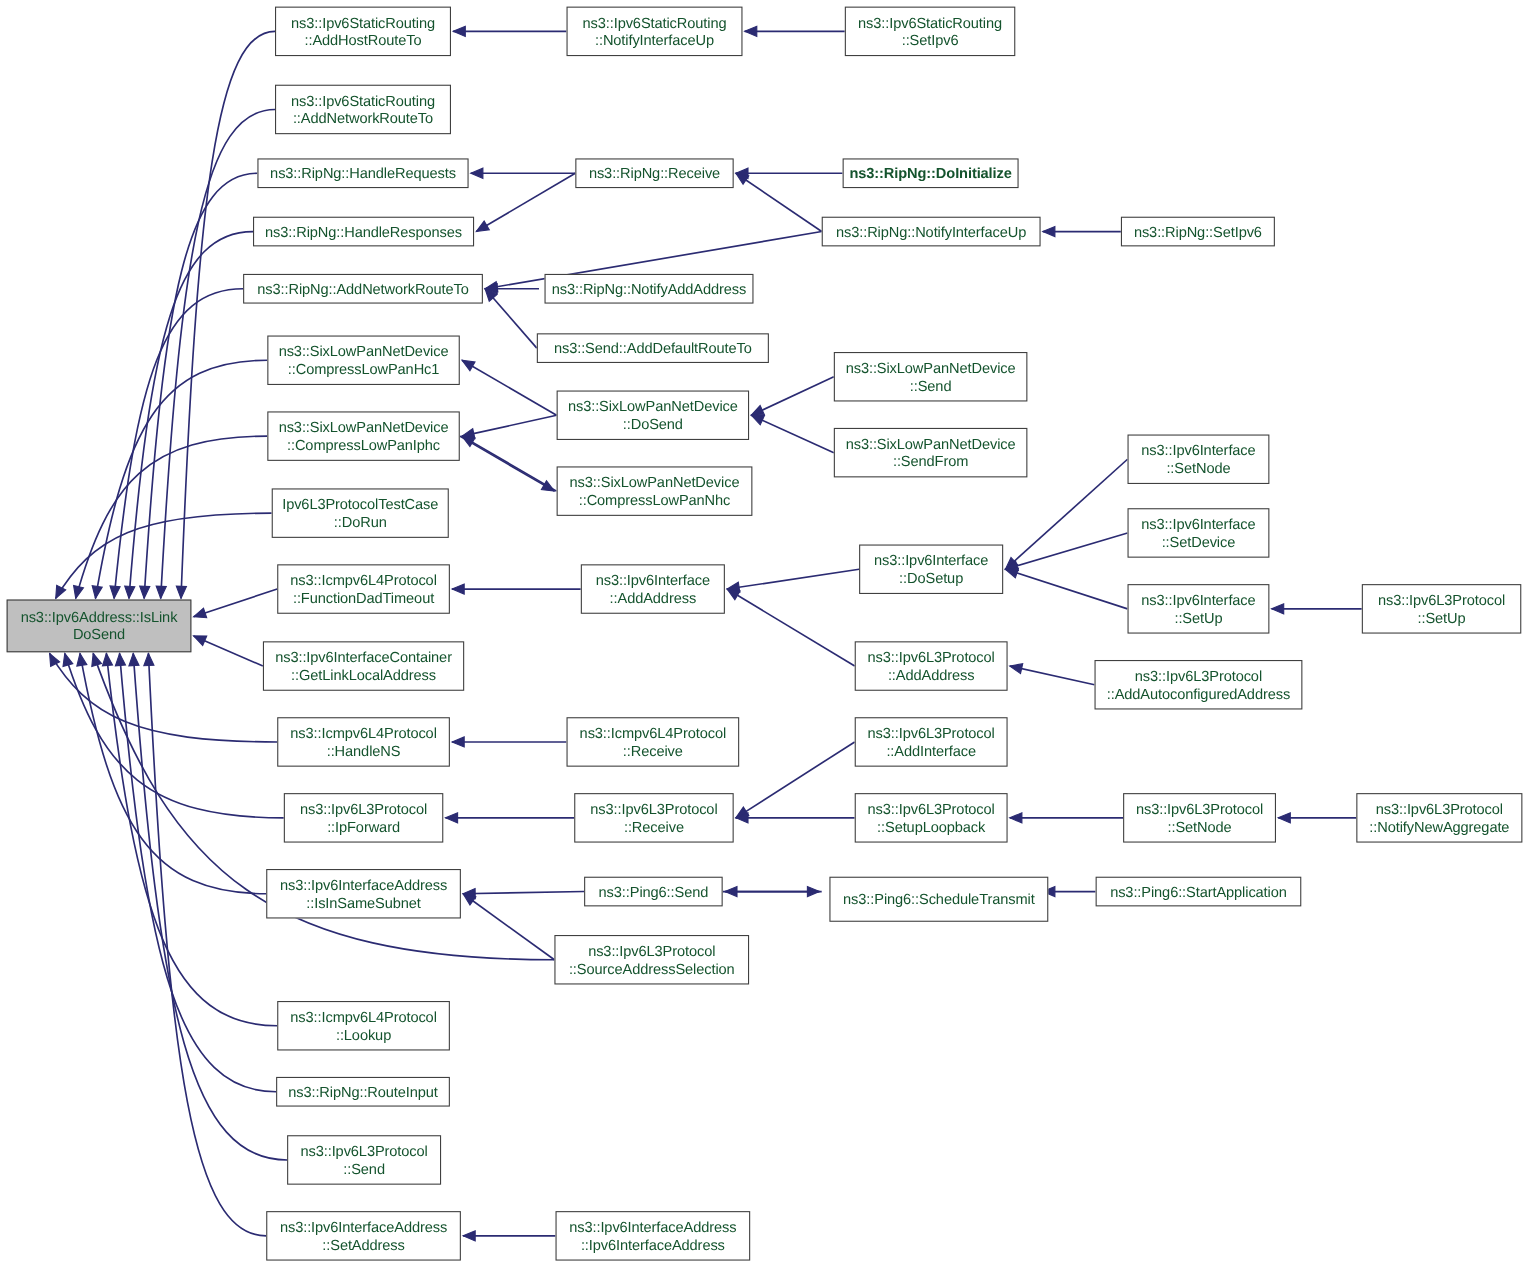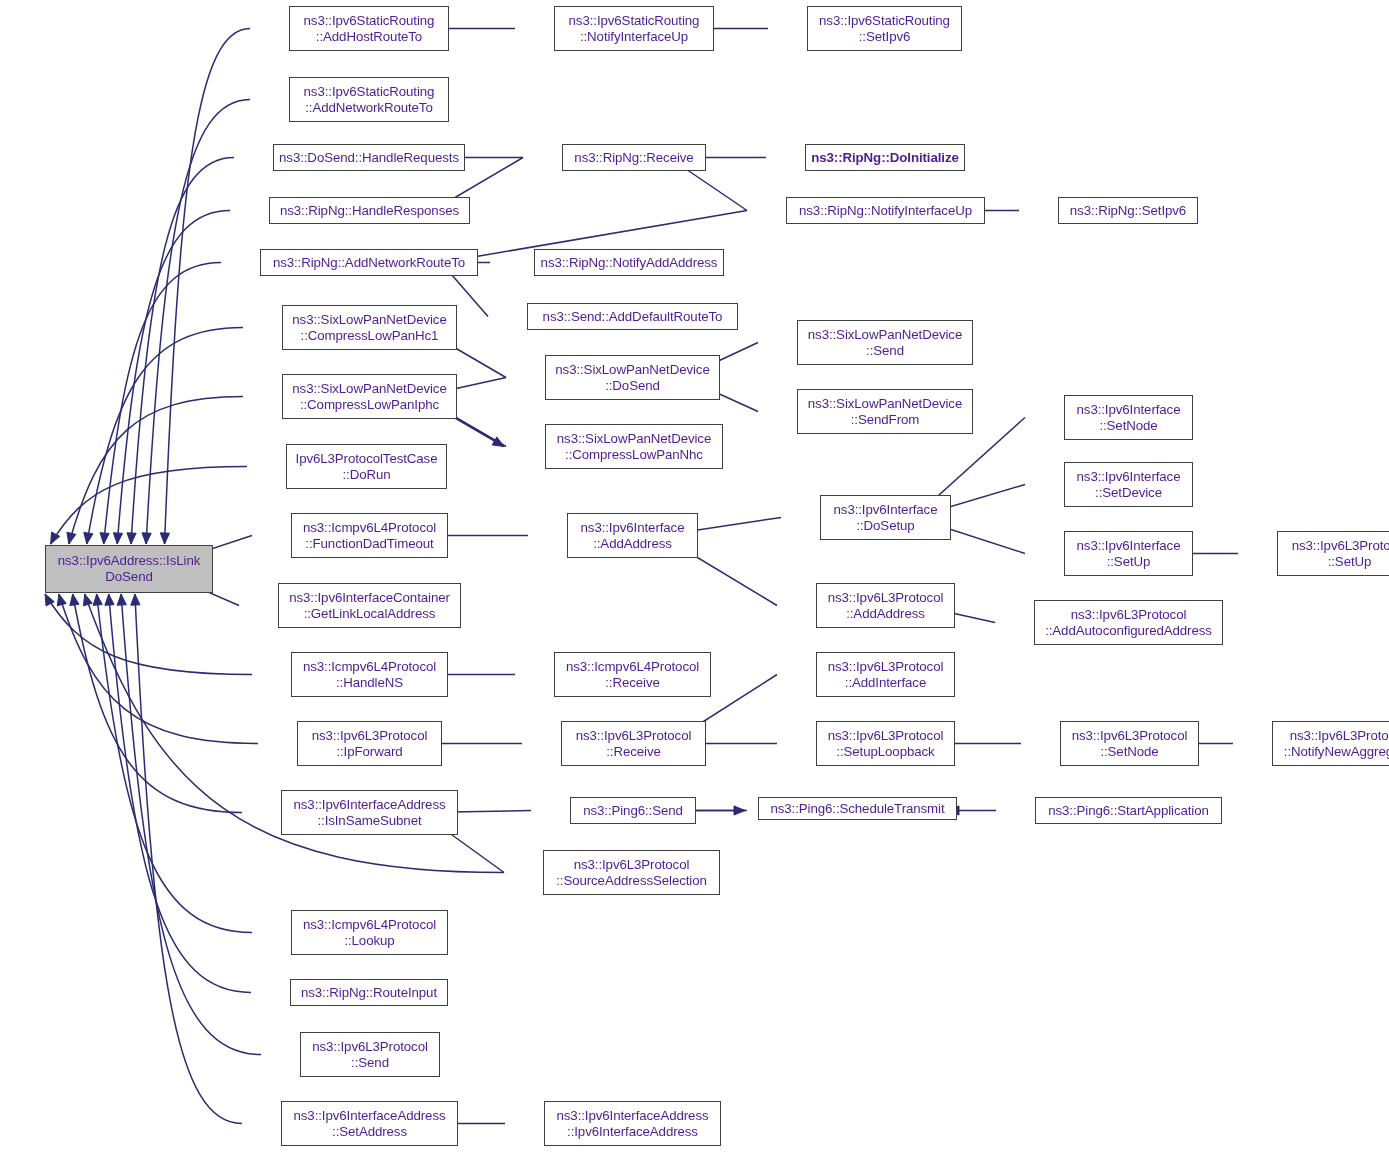--- a/index.html
+++ b/index.html
@@ -1,22 +1,22 @@
 <!DOCTYPE html>
 <html><head>
 <meta charset="utf-8">
 <style>
   html,body{margin:0;padding:0;background:#ffffff;}
   #canvas{position:relative;width:1389px;height:1152px;background:#ffffff;
           font-family:"Liberation Sans","DejaVu Sans",sans-serif;overflow:hidden;}
   #edges{position:absolute;left:0;top:0;width:1389px;height:1152px;}
   .node{position:absolute;box-sizing:border-box;background:#ffffff;
         border:1px solid #404040;display:flex;align-items:center;justify-content:center;
-        text-align:center;color:#4c1d95;font-size:13.3px;line-height:16px;
-        letter-spacing:-0.1px;white-space:pre-line;margin-left:39px;}
+        text-align:center;color:#14532d;font-size:13.3px;line-height:16px;
+        letter-spacing:-0.1px;white-space:pre-line;}
   .node.root{background:#bfbfbf;border-color:#404040;}
   .node span{display:block;width:100%;padding:0 3px;}
 </style>
 </head>
 <body>
 
 <div id="canvas">
   <svg id="edges" viewBox="0 0 1389 1152" xmlns="http://www.w3.org/2000/svg">
       <g>
         <path d="M 250,28.5 C 197.0086,28.5 179.0599,172.84000000000003 164.53,544" fill="none" stroke="#2b2b72" stroke-width="1.5"></path>
@@ -235,21 +235,21 @@
         <polygon points="421,1123.5 432,1128.1 432,1118.9" fill="#2b2b72" stroke="#2b2b72" stroke-width="1"></polygon>
       </g>
     </svg>
   <div id="nodes">
       <div class="node root" style="left: 6px; top: 545px; width: 168px; height: 48px;"><span>ns3::Ipv6Address::IsLink
 DoSend</span></div>
       <div class="node" style="left: 250px; top: 6px; width: 160px; height: 45px;"><span>ns3::Ipv6StaticRouting
 ::AddHostRouteTo</span></div>
       <div class="node" style="left: 250px; top: 77px; width: 160px; height: 45px;"><span>ns3::Ipv6StaticRouting
 ::AddNetworkRouteTo</span></div>
-      <div class="node" style="left: 234px; top: 144px; width: 192px; height: 27px;"><span>ns3::DoSend::HandleRequests</span></div>
+      <div class="node" style="left: 234px; top: 144px; width: 192px; height: 27px;"><span>ns3::RipNg::HandleRequests</span></div>
       <div class="node" style="left: 230px; top: 197px; width: 201px; height: 27px;"><span>ns3::RipNg::HandleResponses</span></div>
       <div class="node" style="left: 221px; top: 249px; width: 218px; height: 27px;"><span>ns3::RipNg::AddNetworkRouteTo</span></div>
       <div class="node" style="left: 243px; top: 305px; width: 175px; height: 45px;"><span>ns3::SixLowPanNetDevice
 ::CompressLowPanHc1</span></div>
       <div class="node" style="left: 243px; top: 374px; width: 175px; height: 45px;"><span>ns3::SixLowPanNetDevice
 ::CompressLowPanIphc</span></div>
       <div class="node" style="left: 247px; top: 444px; width: 161px; height: 45px;"><span>Ipv6L3ProtocolTestCase
 ::DoRun</span></div>
       <div class="node" style="left: 252px; top: 513px; width: 157px; height: 45px;"><span>ns3::Icmpv6L4Protocol
 ::FunctionDadTimeout</span></div>
@@ -297,21 +297,21 @@
       <div class="node" style="left: 758px; top: 389px; width: 176px; height: 45px;"><span>ns3::SixLowPanNetDevice
 ::SendFrom</span></div>
       <div class="node" style="left: 781px; top: 495px; width: 131px; height: 45px;"><span>ns3::Ipv6Interface
 ::DoSetup</span></div>
       <div class="node" style="left: 777px; top: 583px; width: 139px; height: 45px;"><span>ns3::Ipv6L3Protocol
 ::AddAddress</span></div>
       <div class="node" style="left: 777px; top: 652px; width: 139px; height: 45px;"><span>ns3::Ipv6L3Protocol
 ::AddInterface</span></div>
       <div class="node" style="left: 777px; top: 721px; width: 139px; height: 45px;"><span>ns3::Ipv6L3Protocol
 ::SetupLoopback</span></div>
-      <div class="node" style="left: 719px; top: 797px; width: 199px; height: 23px;"><span>ns3::Ping6::ScheduleTransmit</span></div>
+      <div class="node" style="left: 754px; top: 797px; width: 199px; height: 41px;"><span>ns3::Ping6::ScheduleTransmit</span></div>
       <div class="node" style="left: 1019px; top: 197px; width: 140px; height: 27px;"><span>ns3::RipNg::SetIpv6</span></div>
       <div class="node" style="left: 1025px; top: 395px; width: 129px; height: 45px;"><span>ns3::Ipv6Interface
 ::SetNode</span></div>
       <div class="node" style="left: 1025px; top: 462px; width: 129px; height: 45px;"><span>ns3::Ipv6Interface
 ::SetDevice</span></div>
       <div class="node" style="left: 1025px; top: 531px; width: 129px; height: 45px;"><span>ns3::Ipv6Interface
 ::SetUp</span></div>
       <div class="node" style="left: 995px; top: 600px; width: 189px; height: 45px;"><span>ns3::Ipv6L3Protocol
 ::AddAutoconfiguredAddress</span></div>
       <div class="node" style="left: 1021px; top: 721px; width: 139px; height: 45px;"><span>ns3::Ipv6L3Protocol

